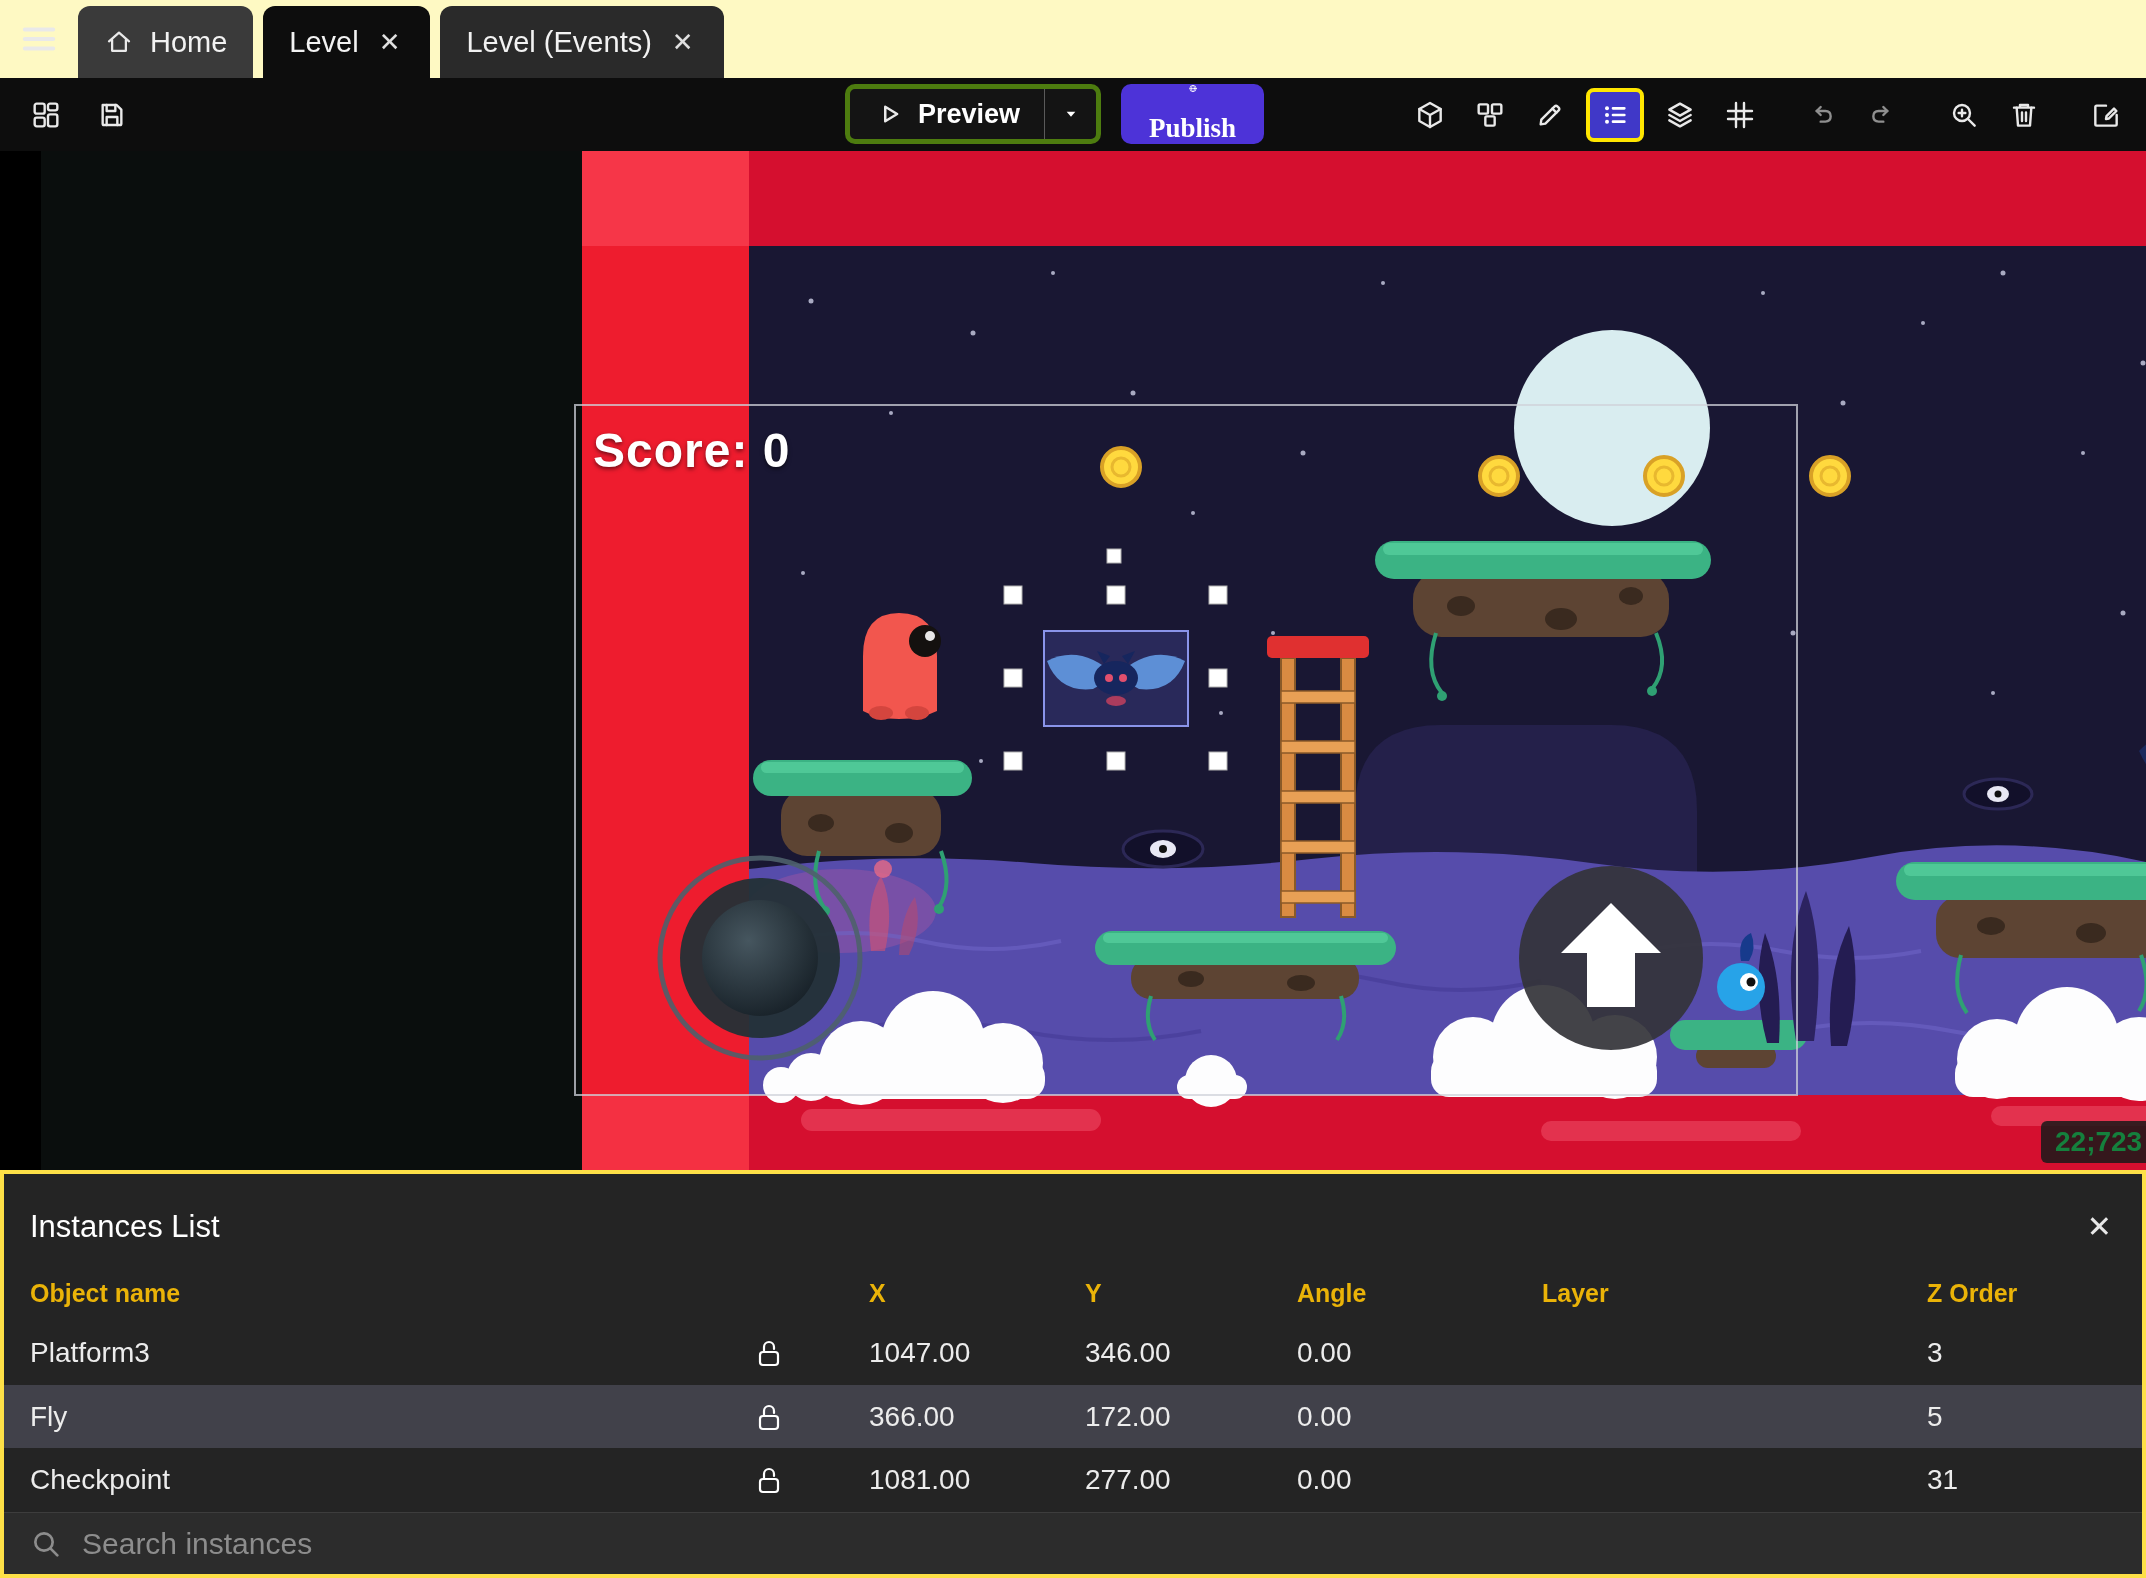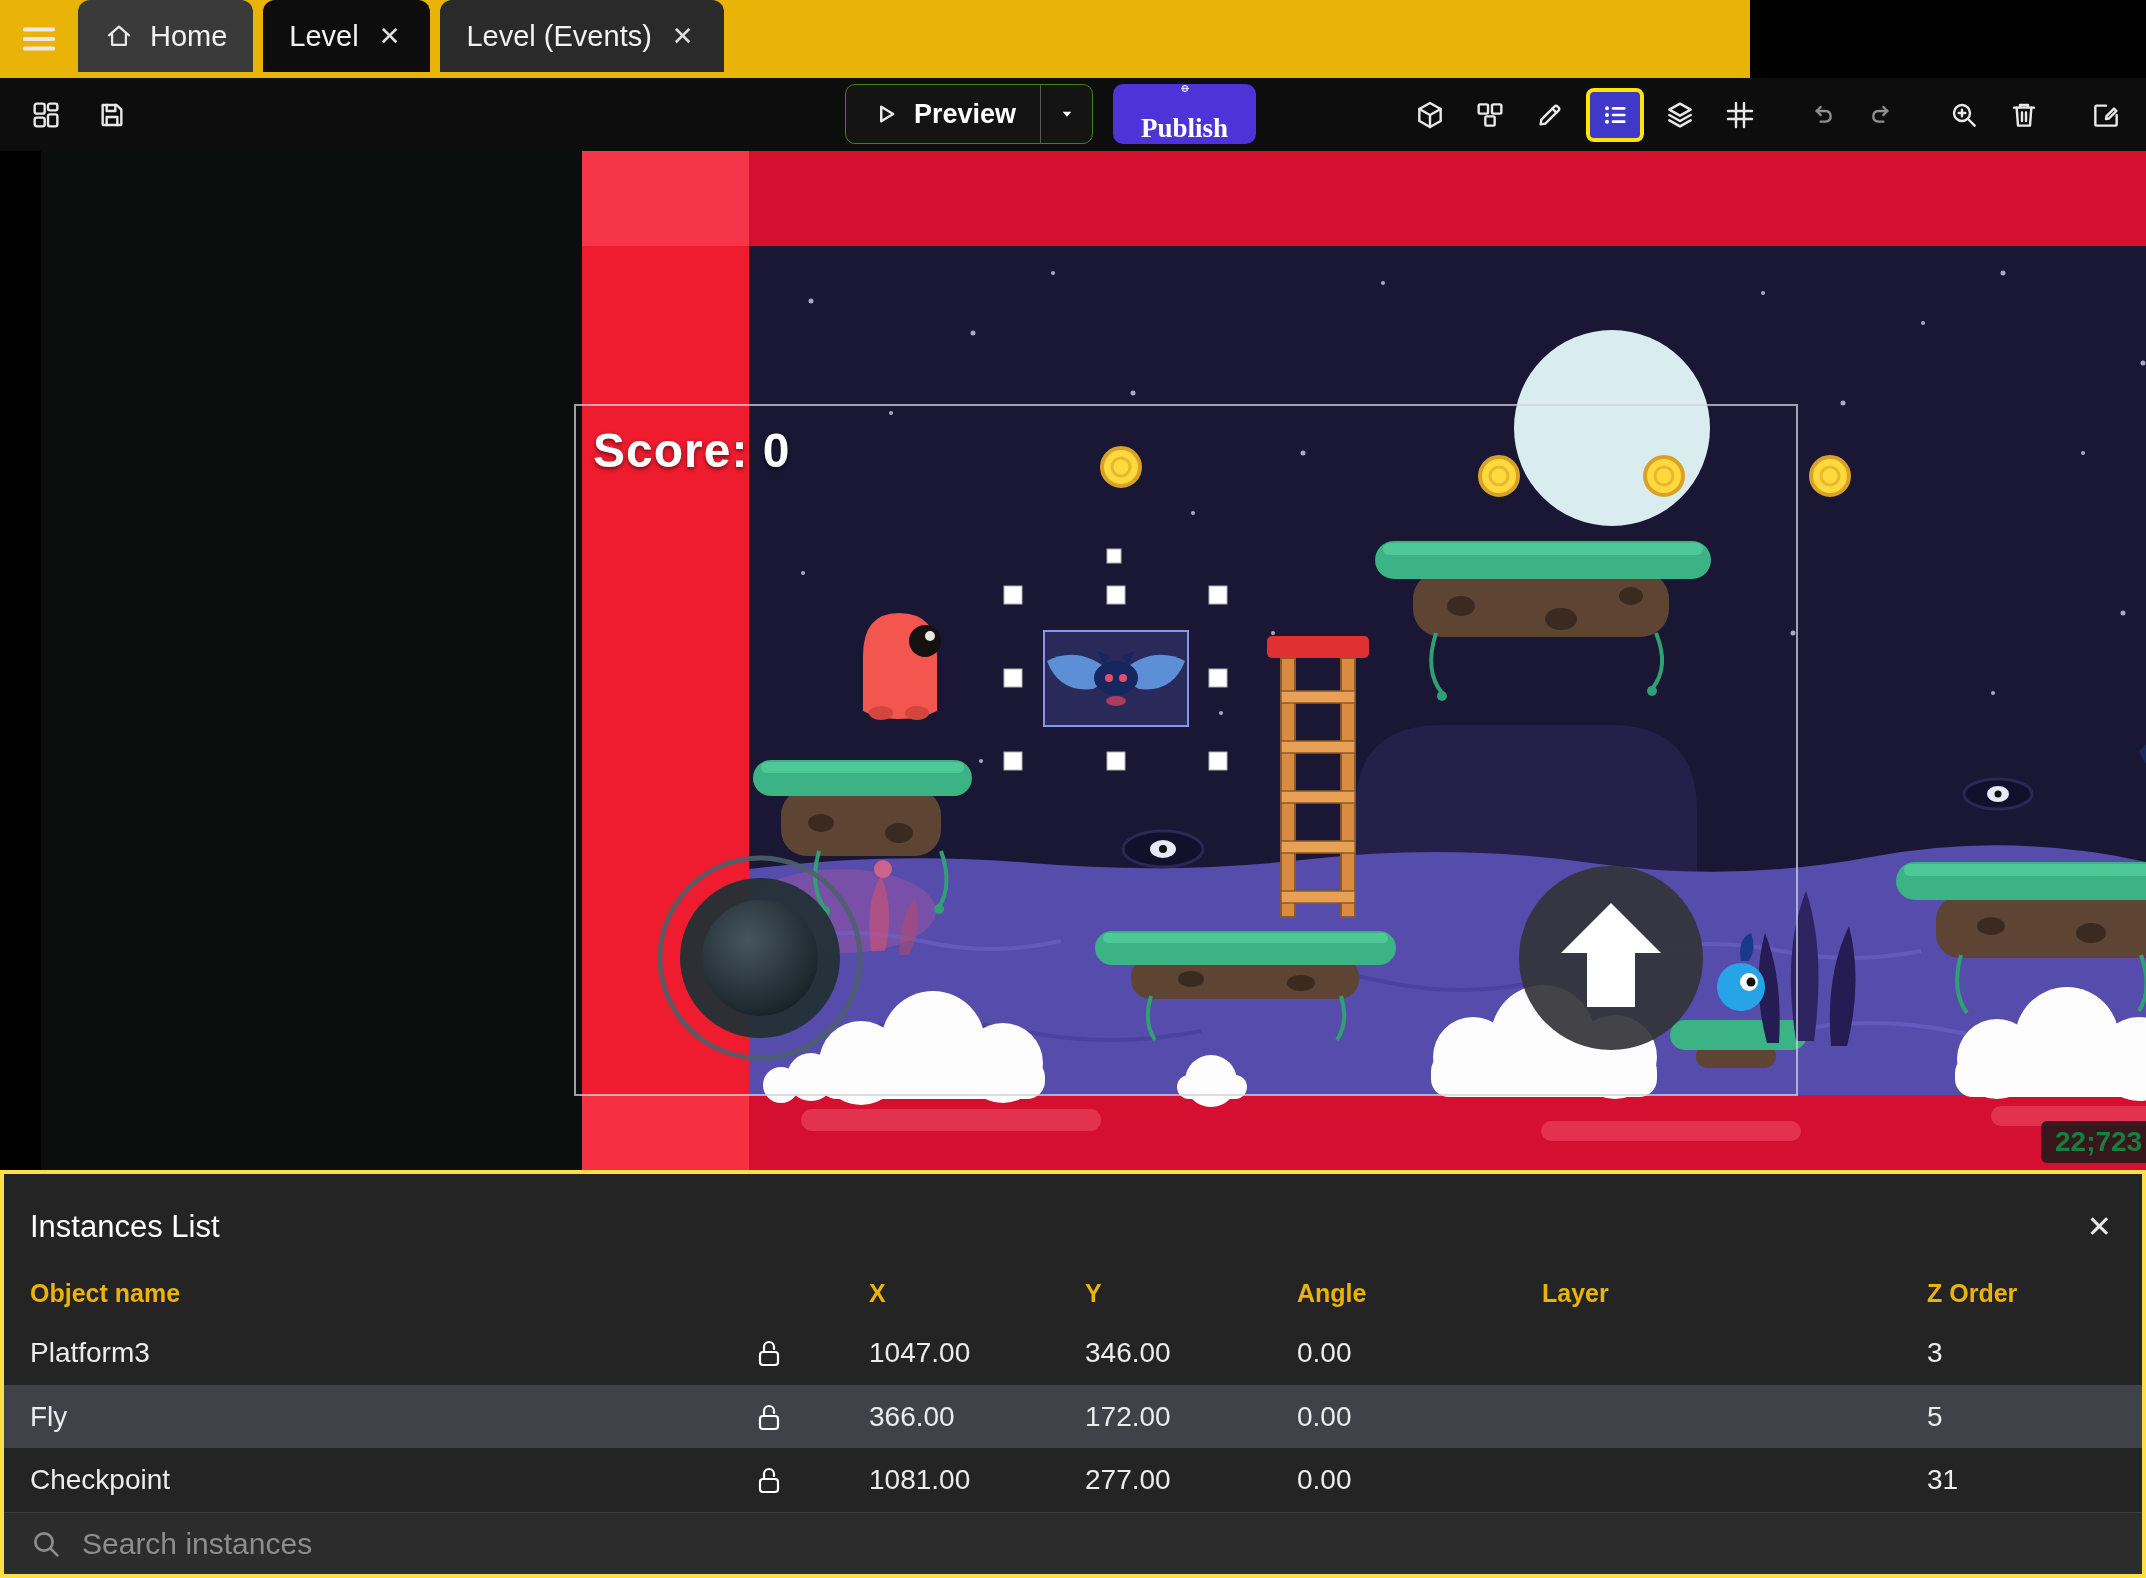--- a/index.html
+++ b/index.html
@@ -3,22 +3,22 @@
 <meta charset="utf-8">
 <style>
   * { margin:0; padding:0; box-sizing:border-box; }
   html,body { background:#000; }
   .app {
     position:relative; width:2146px; height:1578px; overflow:hidden;
     font-family:"Liberation Sans", sans-serif; color:#fff; background:#000;
   }
   
   .tabbar {
-    position:absolute; top:0; left:0; width:1750px; height:78px;
-    background:#eab308; display:flex; 
+    position:absolute; top:0; left:0; width:2146px; height:78px;
+    background:#fef9c3; display:flex; align-items:flex-end;
   }
   .hamburger {
     width:78px; height:78px; display:grid; place-items:center;
     background:transparent; border:none; cursor:pointer;
   }
   .tab {
     height:72px; display:flex; align-items:center; gap:16px;
     padding:0 26px; border-radius:12px 12px 0 0; font-size:29px;
     color:#f2f2f2; cursor:pointer; margin-right:10px;
   }
@@ -32,21 +32,21 @@
     background:#0d0d0d; display:flex; align-items:center;
   }
   .icon-btn {
     width:48px; height:48px; display:grid; place-items:center;
     background:transparent; border:none; cursor:pointer; border-radius:6px;
   }
   .tb-left { display:flex; gap:18px; margin-left:22px; }
   .tb-center { position:absolute; left:845px; top:6px; display:flex; gap:20px; align-items:center; }
   .tb-right { margin-left:auto; margin-right:16px; display:flex; gap:12px; align-items:center; }
   .preview-group {
-    display:flex; height:60px; border:1px solid #4d7c0f; border-radius:10px;
+    display:flex; height:60px; border:5px solid #4d7c0f; border-radius:10px;
     background:#141414; overflow:hidden;
   }
   .preview-main {
     display:flex; align-items:center; gap:14px; padding:0 24px;
     background:transparent; border:none; color:#fff; font-size:27px; font-weight:bold; cursor:pointer;
     font-family:"Liberation Sans", sans-serif;
   }
   .preview-caret {
     width:52px; border:none; border-left:1px solid #5a5a5a; background:transparent;
     display:grid; place-items:center; cursor:pointer;

